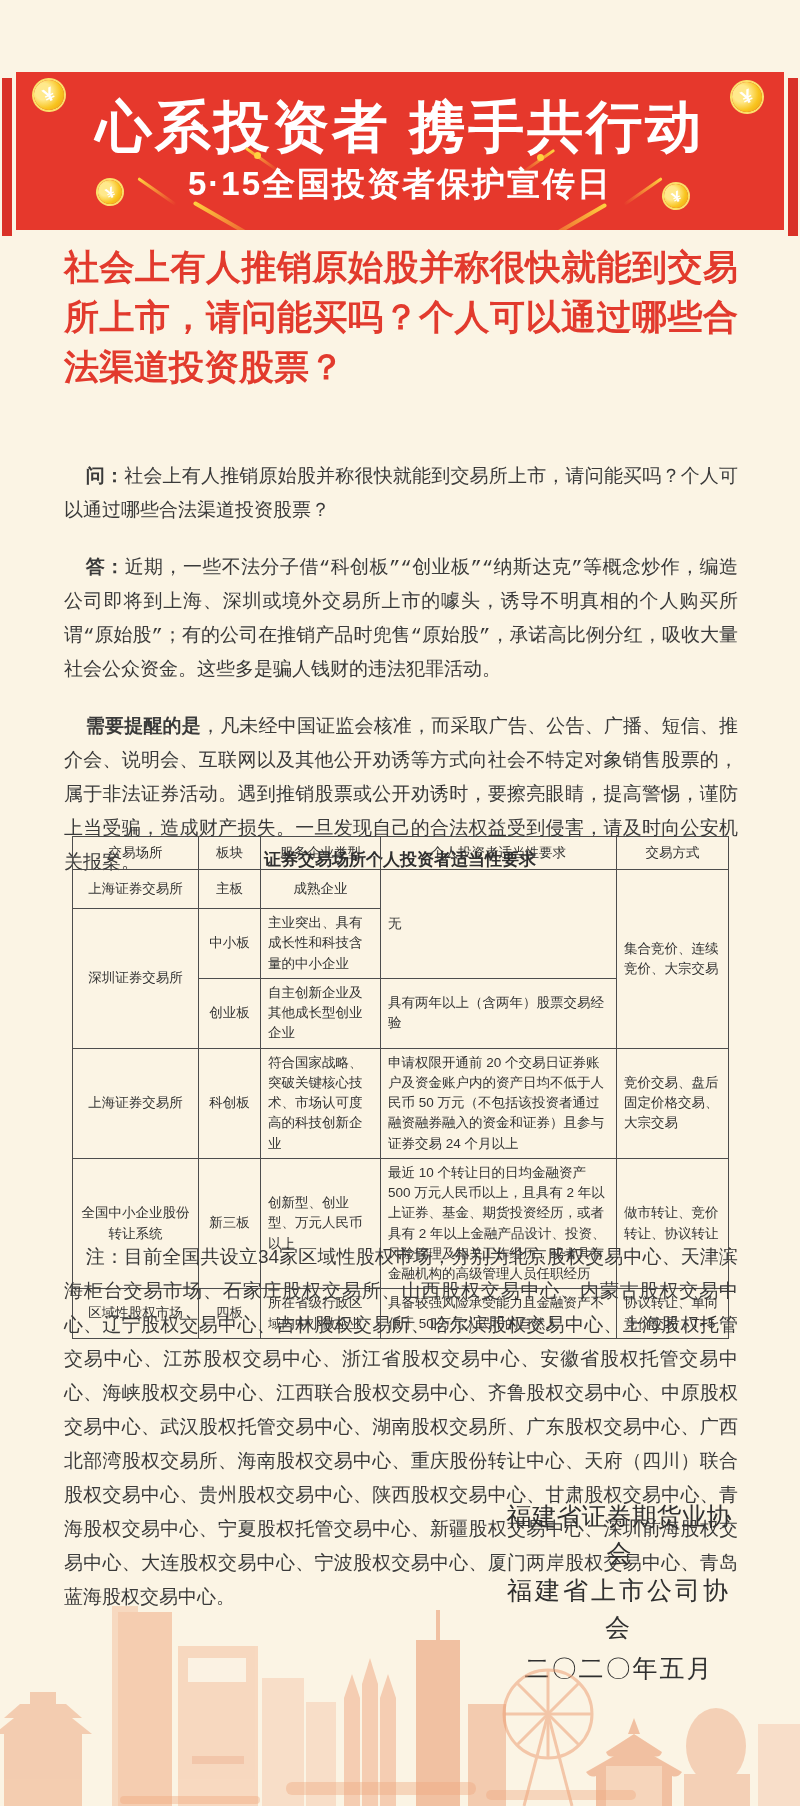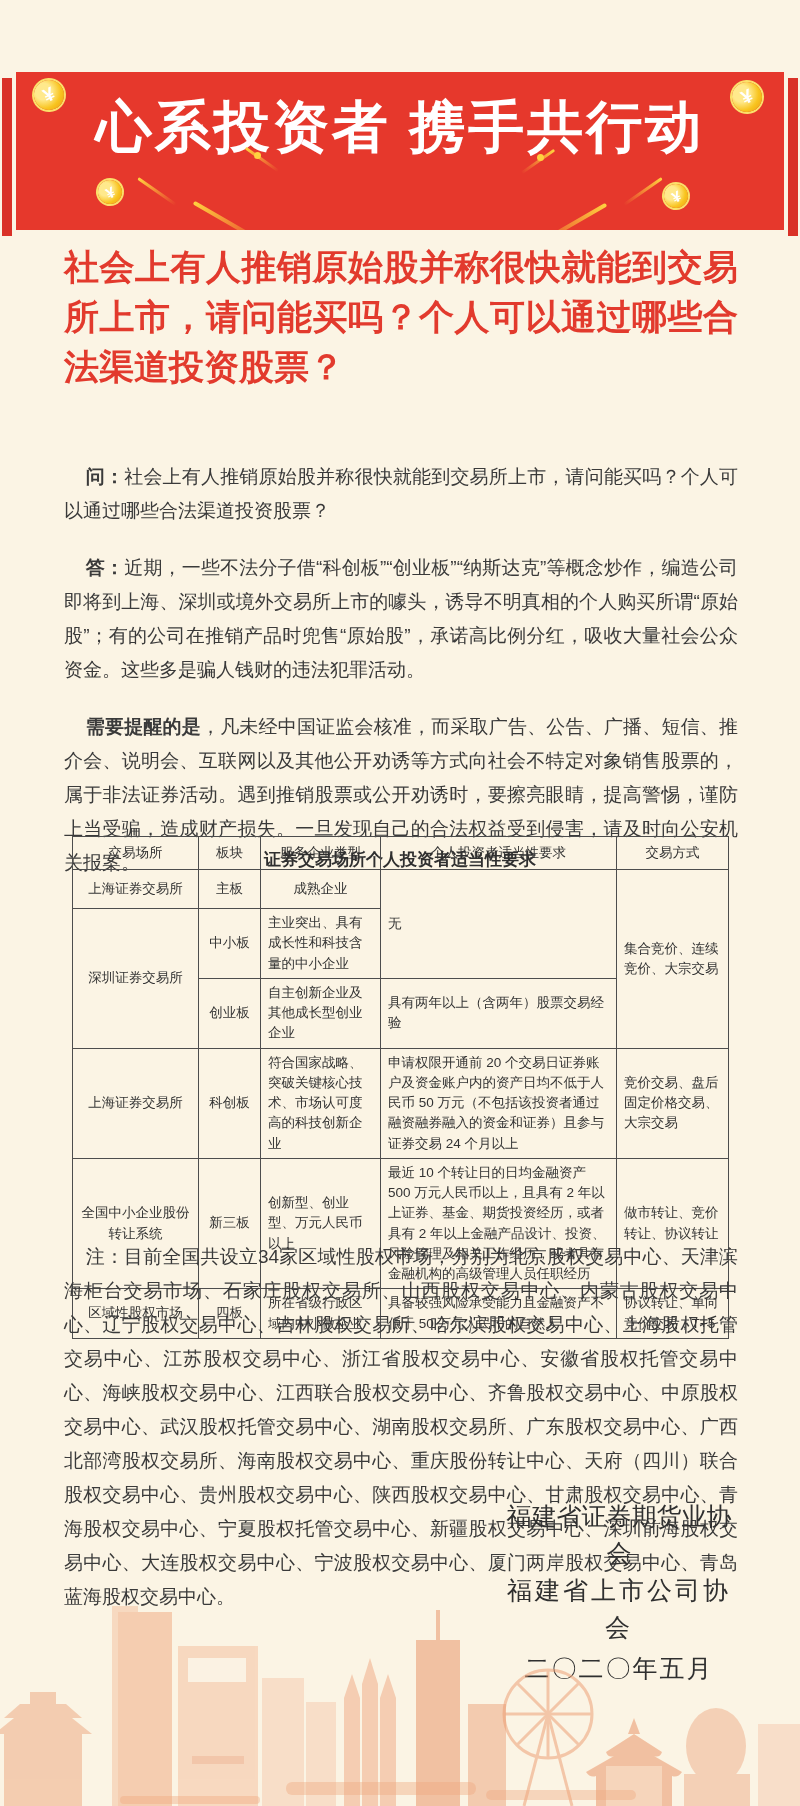--- a/index.html
+++ b/index.html
@@ -56,21 +56,21 @@
   .sp2{right:240px;top:82px;}
   
   .q-title{
     position:absolute;top:242px;left:64px;width:674px;
     margin:0;
     font-size:35px;line-height:50px;font-weight:bold;
     color:#e23a2d;
     text-align:justify;
   }
   
-  .content{position:absolute;top:460px;left:64px;width:674px;}
+  .content{position:absolute;top:460px;left:64px;width:674px;font-family:Liberation Mono, monospace;}
   .para{
     margin:0 0 23px 0;
     font-size:19px;line-height:34px;
     text-align:justify;text-indent:1.15em;
     color:#3a3a3a;
   }
   .lead{font-weight:bold;}
   
   .table-title{
     position:absolute;top:848px;left:0;width:800px;
@@ -118,20 +118,21 @@
       <div class="coin coin-d">¥</div>
       <div class="streak sk1"></div>
       <div class="streak sk2"></div>
       <div class="streak sk3"></div>
       <div class="streak sk4"></div>
       <div class="streak sk5"></div>
       <div class="streak sk6"></div>
       <div class="spark sp1"></div>
       <div class="spark sp2"></div>
       <div class="banner-title">心系投资者 携手共行动</div>
+      <div class="banner-subtitle">5·15全国投资者保护宣传日</div>
     </div>
   </div>
 
   <h1 class="q-title">社会上有人推销原始股并称很快就能到交易所上市，请问能买吗？个人可以通过哪些合法渠道投资股票？</h1>
 
   <div class="content">
     <p class="para"><span class="lead">问：</span><span>社会上有人推销原始股并称很快就能到交易所上市，请问能买吗？个人可以通过哪些合法渠道投资股票？</span></p>
     <p class="para"><span class="lead">答：</span><span>近期，一些不法分子借“科创板”“创业板”“纳斯达克”等概念炒作，编造公司即将到上海、深圳或境外交易所上市的噱头，诱导不明真相的个人购买所谓“原始股”；有的公司在推销产品时兜售“原始股”，承诺高比例分红，吸收大量社会公众资金。这些多是骗人钱财的违法犯罪活动。</span></p>
     <p class="para"><span class="lead">需要提醒的是</span><span>，凡未经中国证监会核准，而采取广告、公告、广播、短信、推介会、说明会、互联网以及其他公开劝诱等方式向社会不特定对象销售股票的，属于非法证券活动。遇到推销股票或公开劝诱时，要擦亮眼睛，提高警惕，谨防上当受骗，造成财产损失。一旦发现自己的合法权益受到侵害，请及时向公安机关报案。</span></p>
   </div>

